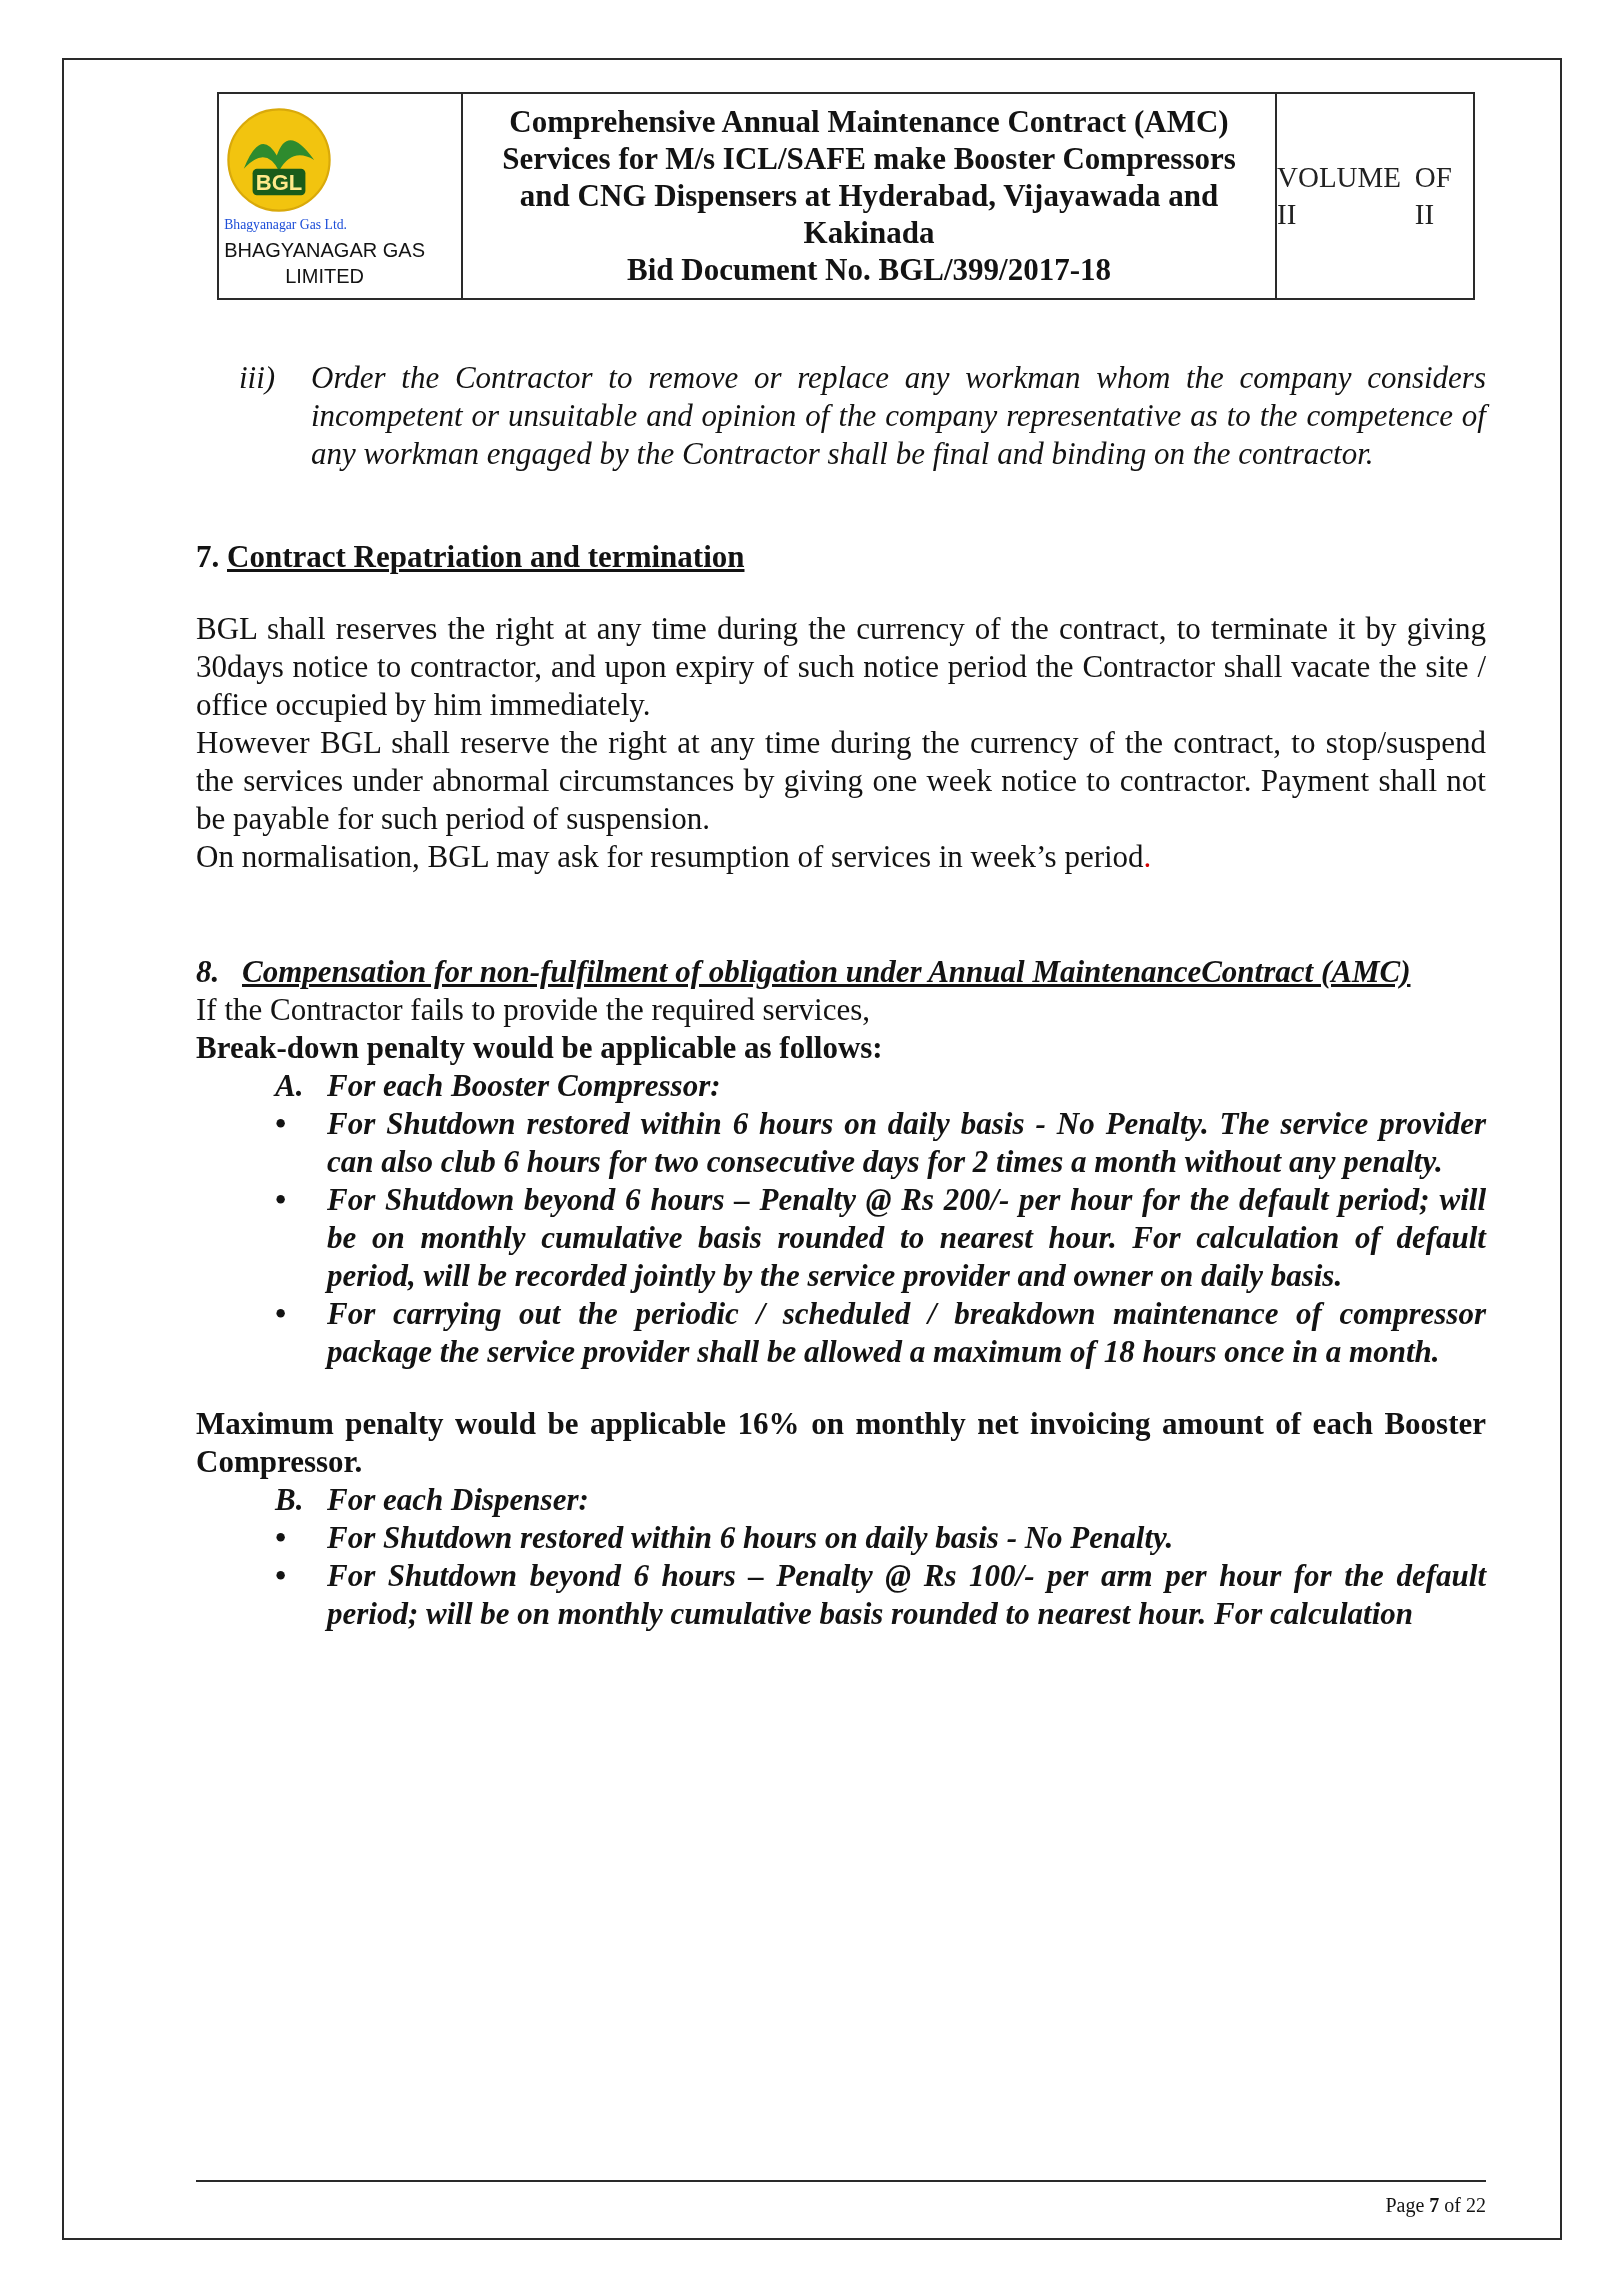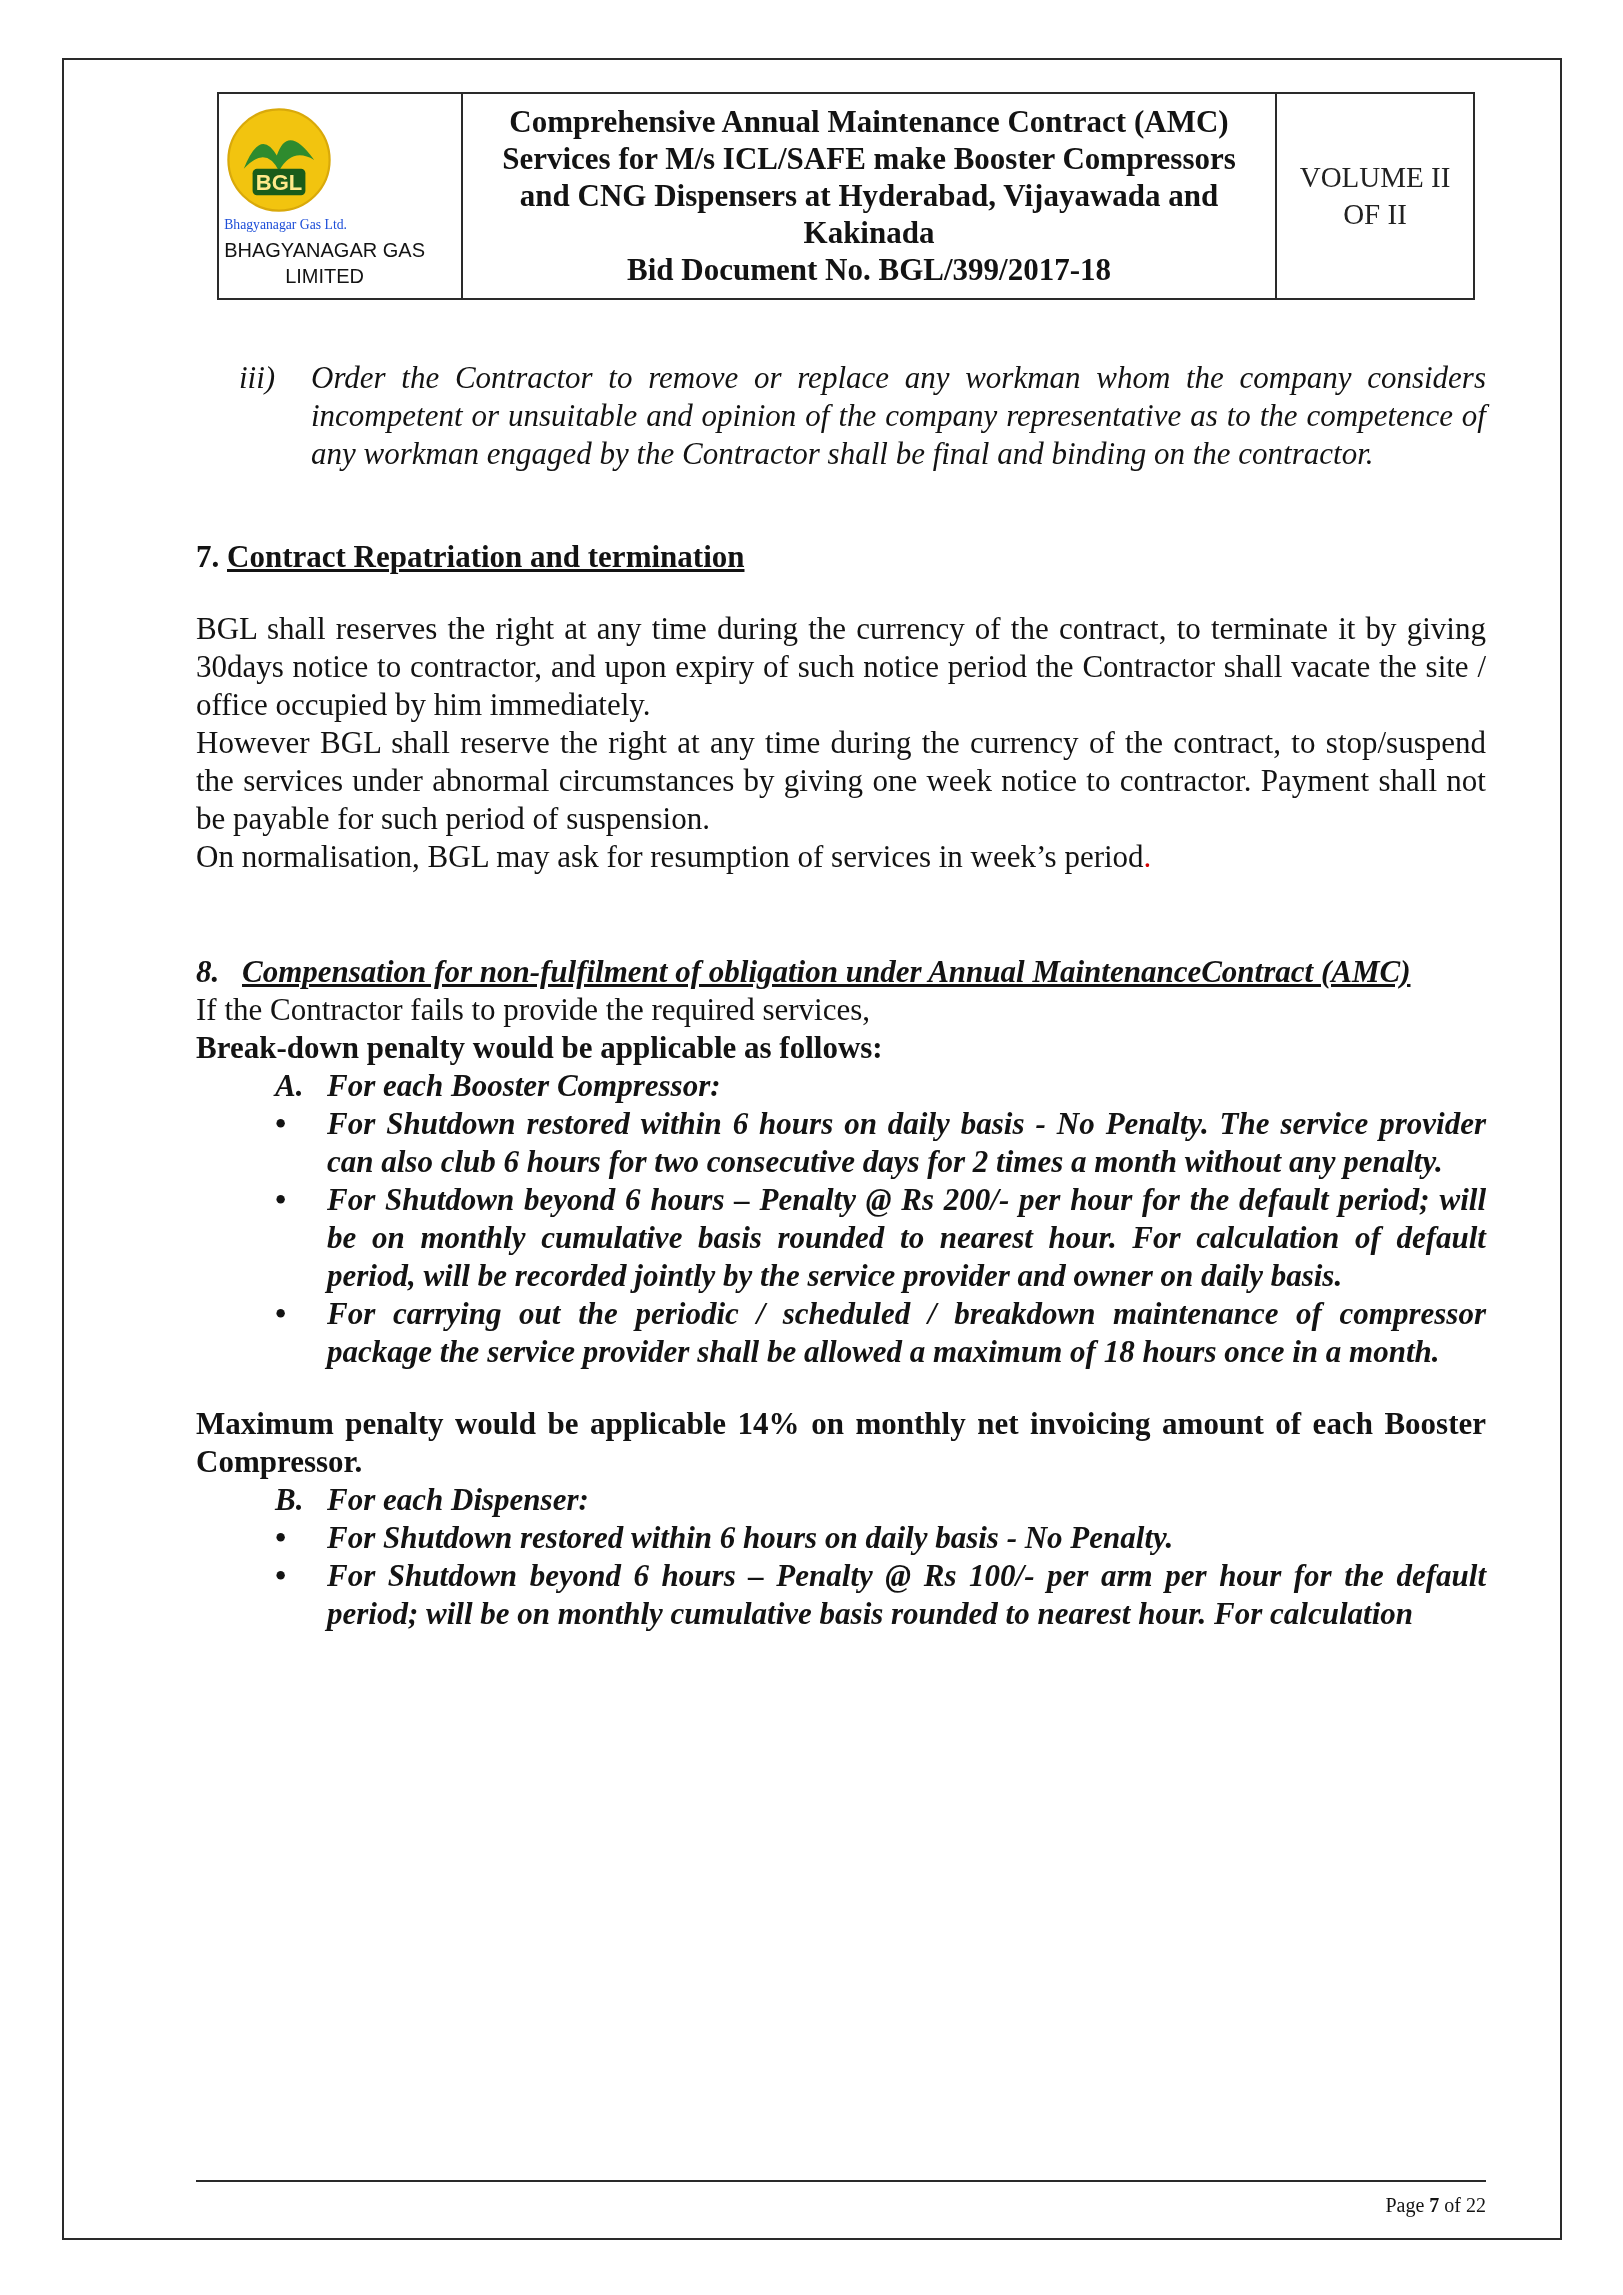--- a/index.html
+++ b/index.html
@@ -29,21 +29,21 @@
     font-family: "Liberation Sans", sans-serif;
     font-size: 20px; line-height: 25.5px; text-align: center; margin-top: 5.2px;
   }
   .title-cell {
     flex: 1; border-right: 2px solid #2a2a2a;
     text-align: center; font-weight: bold;
     font-size: 31px; line-height: 37px;
     padding: 9.2px 13px 7.9px 13px;
   }
   .volume-cell {
-    width: 196px; display: flex; flex-direction: column;
+    width: 196px; display: flex; flex-direction: row;
     align-items: center; justify-content: center;
     font-size: 29px; line-height: 37px; color: #222;
   }
   
   .content {
     position: absolute; left: 196px; top: 359px; width: 1290px;
     font-size: 31px; line-height: 38px;
   }
   .just { text-align: justify; margin: 0; }
   .row { display: flex; align-items: flex-start; font-style: italic; }
@@ -145,21 +145,21 @@
     <div class="row indent-list bold">
       <span class="marker">•</span>
       <span class="text">For Shutdown beyond 6 hours – Penalty @ Rs 200/- per hour for the default period; will be on monthly cumulative basis rounded to nearest hour. For calculation of default period, will be recorded jointly by the service provider and owner on daily basis.</span>
     </div>
     <div class="row indent-list bold">
       <span class="marker">•</span>
       <span class="text">For carrying out the periodic / scheduled / breakdown maintenance of compressor package the service provider shall be allowed a maximum of 18 hours once in a month.</span>
     </div>
   </div>
 
-  <p class="just mt-sm bold">Maximum penalty would be applicable 14% on monthly net invoicing amount of each Booster Compressor.</p>
+  <p class="just mt-sm bold">Maximum penalty would be applicable 16% on monthly net invoicing amount of each Booster Compressor.</p>
 
   <div class="row indent-list mt-0 bold">
     <span class="marker">B.</span>
     <span class="text">For each Dispenser:</span>
   </div>
 
   <div class="mt-1">
     <div class="row indent-list bold">
       <span class="marker">•</span>
       <span class="text">For Shutdown restored within 6 hours on daily basis - No Penalty.</span>

